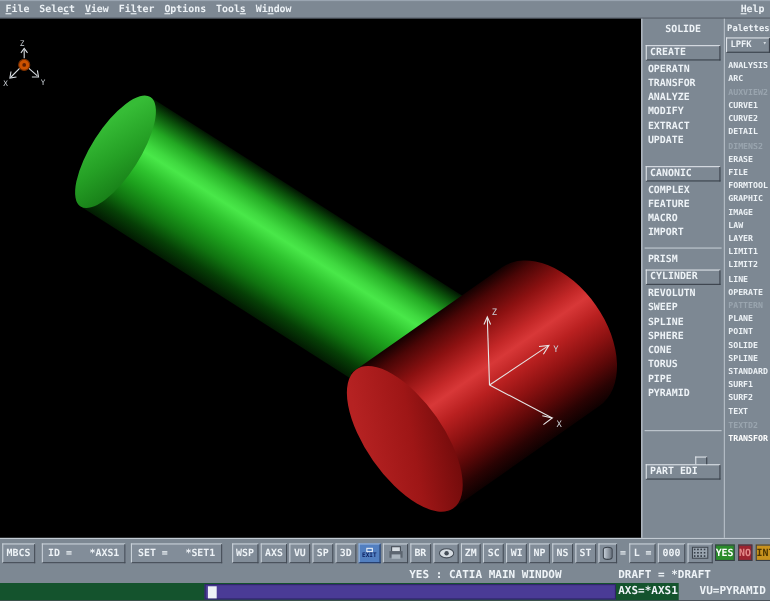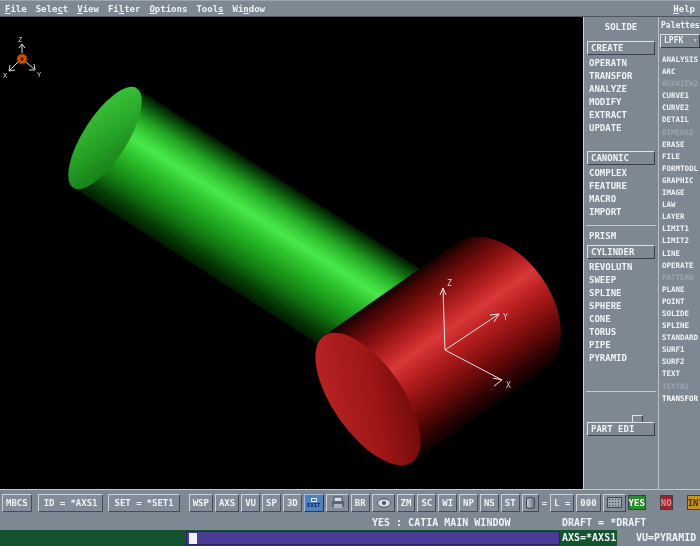--- a/index.html
+++ b/index.html
@@ -104,21 +104,21 @@
     display:flex; align-items:center; padding:0 2px;
     font-size:9px; font-weight:bold; white-space:nowrap;
   }
   .tbtn {
     height:18px; display:flex; align-items:center; justify-content:center;
     padding:0 3px; margin-right:2px;
     background:#828d99;
     border:1px solid #c9d1d9; border-right-color:#454d57; border-bottom-color:#454d57;
     cursor:default; flex:0 0 auto;
   }
-  .combo { gap:5px; margin-right:5px; padding:0 5px; }
+  .combo { gap:16px; margin-right:5px; padding:0 5px; }
   .gap { width:4px; flex:0 0 auto; }
   .exit-btn {
     background:#527fc0; border-color:#9db9de #233a66 #233a66 #9db9de;
     flex-direction:column; line-height:5px; padding:1px 2px; width:20px;
   }
   .exit-btn .glyph { width:6px; height:4px; border:1px solid #e8eef6; margin-bottom:1px; }
   .exit-btn .lbl { font-size:5.5px; color:#0c1f5e; }
   .icon-btn { width:23px; }
   .cyl-glyph {
     width:9px; height:12px;
@@ -126,21 +126,21 @@
     border:1px solid #3f4750; border-radius:50%/22%;
   }
   .kbd-glyph {
     width:17px; height:11px; background-color:#9aa5b0;
     border:1px solid #3f4750;
     background-image:radial-gradient(#39414b 0.7px, transparent 0.8px);
     background-size:3px 3px;
   }
   .dash { margin:0 3px 0 1px; color:#e8edf2; }
   .spacer { flex:1 1 auto; }
-  .ans { width:24px; height:15px; margin-right:14px; font-size:9px;
+  .ans { width:24px; height:15px; margin-right:3px; font-size:9px;
          border:1px solid #39404a; display:flex; align-items:center; justify-content:center; }
   .yes { background:#2a8c2a; color:#fff; }
   .no  { background:#9c2430; color:#e58a8a; width:20px; }
   .int { background:#c8921e; color:#4c3500; width:21px; margin-right:1px; }
 
   
   .status1 { position:absolute; left:0; top:515px; width:700px; height:15px;
              background:#7d8893; font-size:10px; font-weight:bold; }
   .status2 { position:absolute; left:0; top:530px; width:617px; height:16px;
              background:#14532d; font-size:10px; font-weight:bold; }

